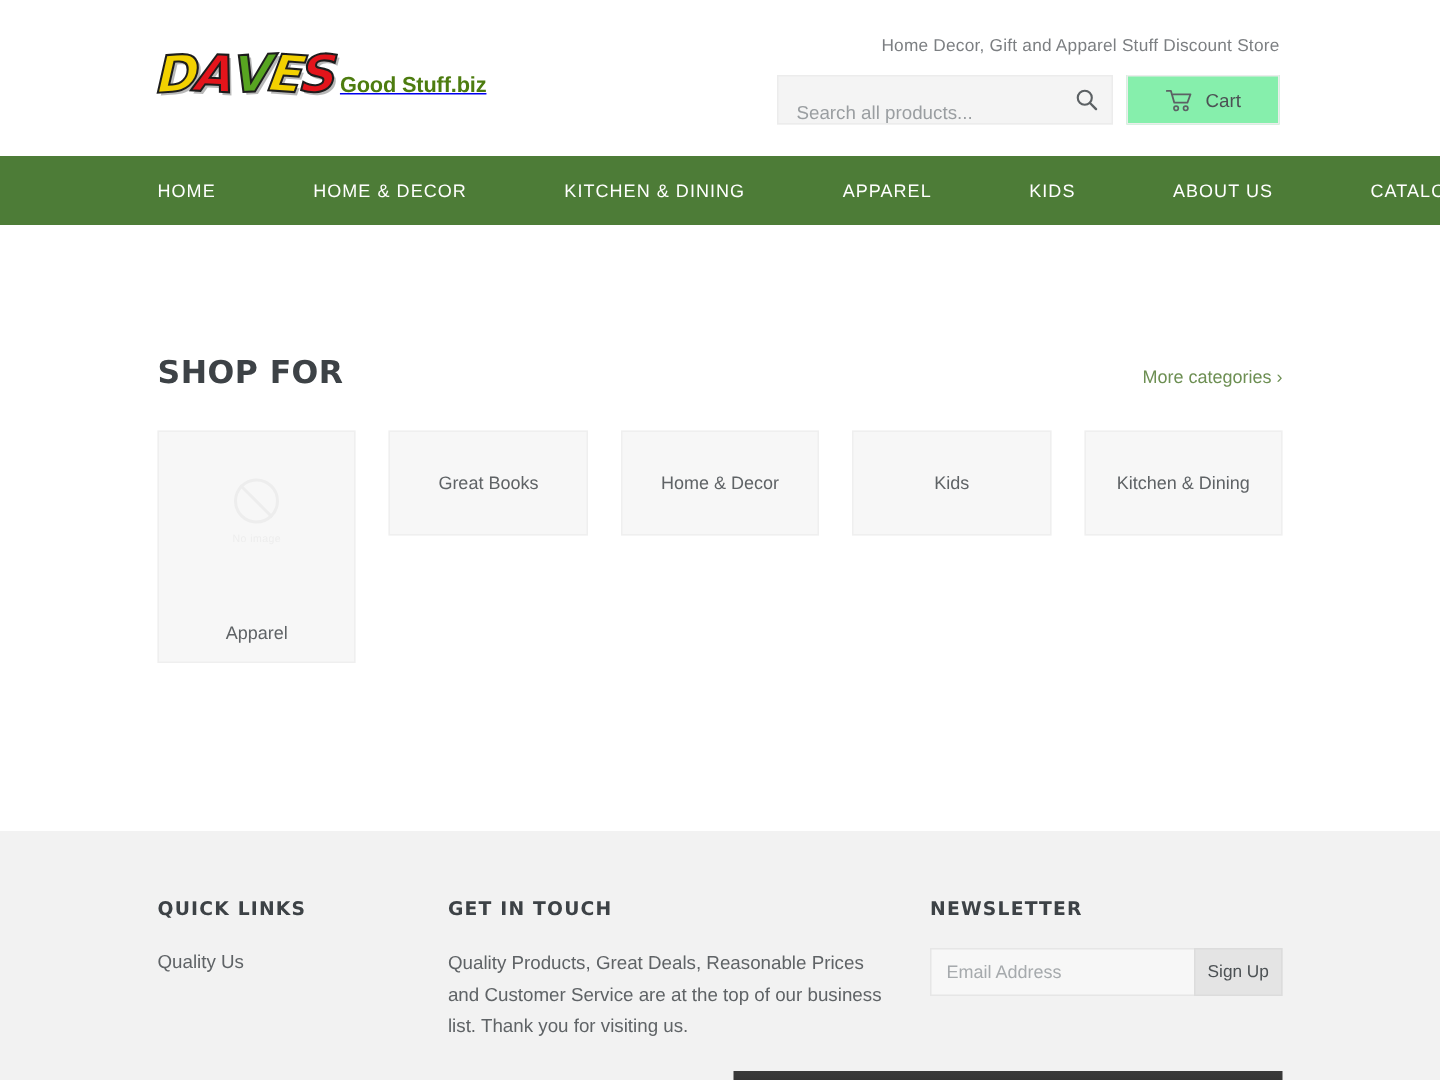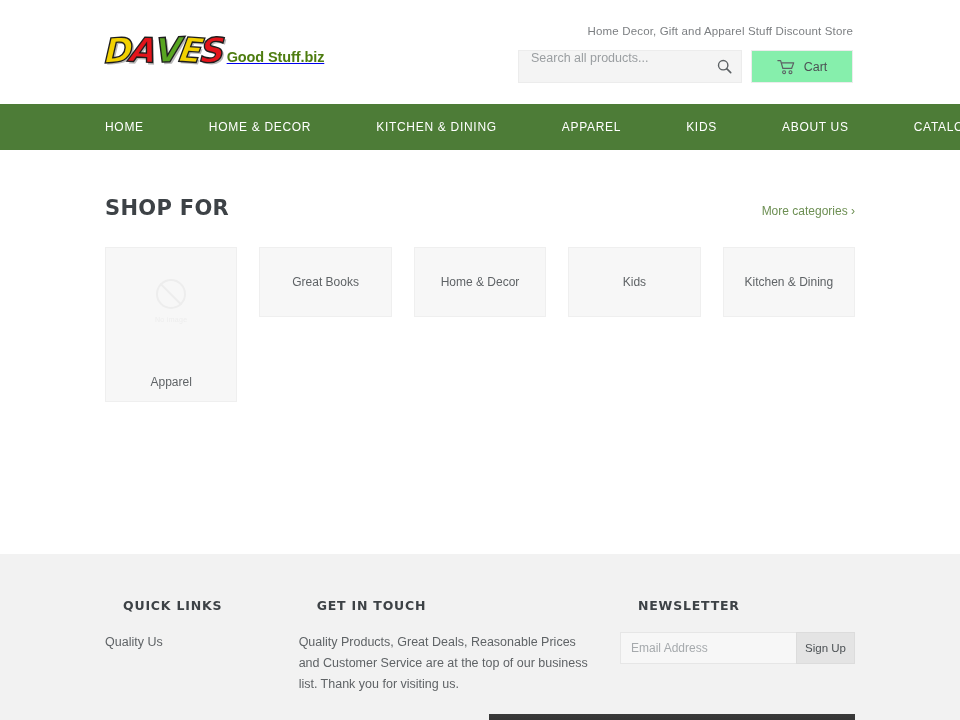--- a/index.html
+++ b/index.html
@@ -72,21 +72,21 @@
     top: 50px;
     display: flex;
     align-items: flex-start;
   }
   .search-box {
     width: 224px;
     height: 33px;
     background: #f4f4f4;
     border: 1px solid #ececec;
     display: flex;
-    align-items: flex-start;
+    align-items: flex-end;
     padding: 0 0 0 12px;
   }
   .search-box input {
     flex: 1;
     border: none;
     outline: none;
     background: transparent;
     font-family: "Liberation Sans", sans-serif;
     font-size: 12.5px;
     color: #585d61;
@@ -137,21 +137,21 @@
   }
   .nav a:last-child { margin-right: 0; }
 
   
   .main { padding: 0 105px; background: #fff; height: 404px; }
 
   .shop-head {
     display: flex;
     align-items: baseline;
     justify-content: space-between;
-    padding-top: 46px;
+    padding-top: 86px;
   }
   .shop-title {
     font-family: "DejaVu Sans", sans-serif;
     font-size: 21px;
     font-weight: 700;
     letter-spacing: 0.3px;
     color: #3d4246;
   }
   .more-cats {
     font-size: 12px;
@@ -231,21 +231,20 @@
   .fcol-2 { width: 322px; }
   .fcol-3 { width: 235px; }
 
   .fhead {
     font-family: "DejaVu Sans", sans-serif;
     font-size: 12.5px;
     font-weight: 700;
     letter-spacing: 0.8px;
     color: #3d4246;
     margin-bottom: 19px;
-    margin-left: 18px;
   }
   .flink {
     font-size: 12.5px;
     color: #5f6366;
     text-decoration: none;
     cursor: pointer;
     display: inline-block;
   }
   .ftext {
     font-size: 12.5px;

